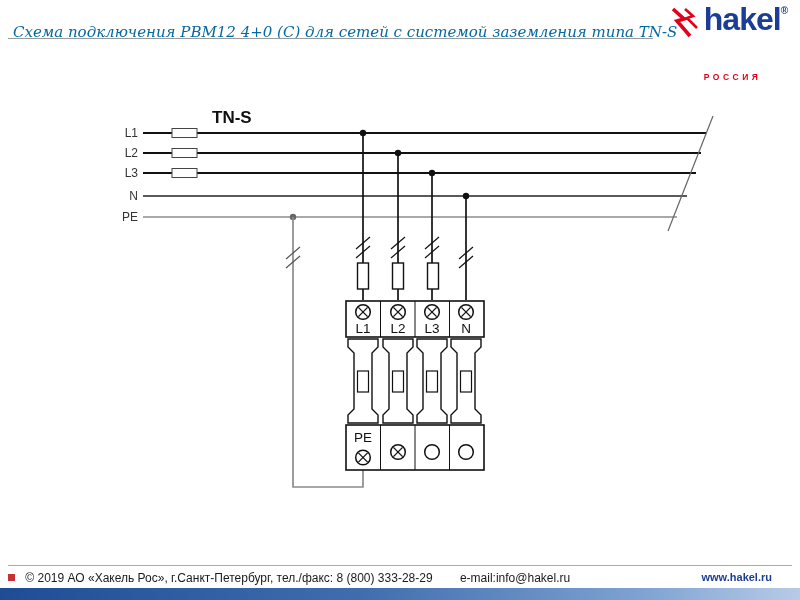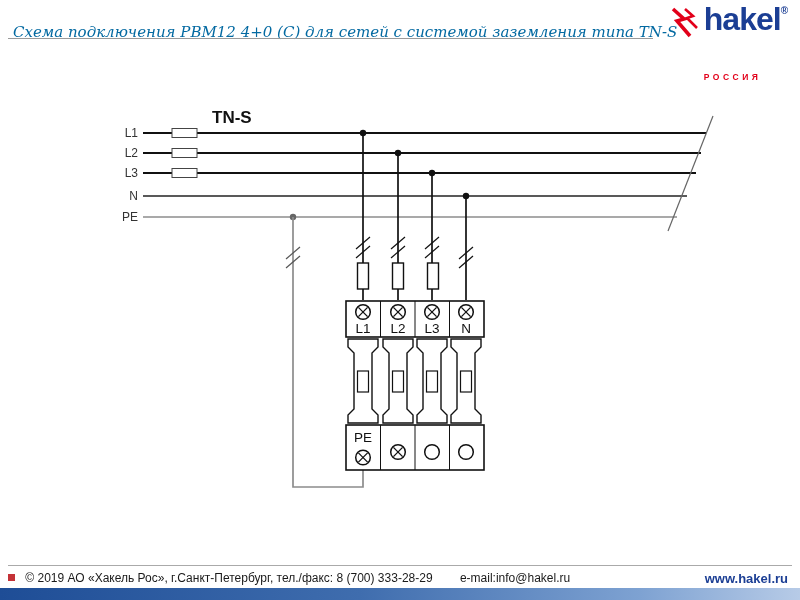--- a/index.html
+++ b/index.html
@@ -48,22 +48,22 @@
   .footer {
     position:absolute; left:8px; top:571px; width:784px; height:16px;
     font-size:12px; color:#1a1a1a; white-space:nowrap;
   }
   .footer-red-square {
     display:inline-block; width:7px; height:7px; background:#c43237;
     margin-right:7px; vertical-align:1px;
   }
   .footer-email { margin-left:24px; }
   .footer-website {
-    position:absolute; right:4px; top:0;
-    font-weight:bold; color:#1b3e94; font-size:13px;
+    position:absolute; right:20px; top:0;
+    font-weight:bold; color:#1b3e94; font-size:11px;
     text-decoration:none;
   }
   .bottom-bar {
     position:absolute; left:0; bottom:0; width:800px; height:12px;
     background:linear-gradient(to right,#1e4d96 0%,#3f6dae 45%,#7ea2d2 80%,#b7cbe7 100%);
   }
 </style>
 </head>
 <body>
 
@@ -210,17 +210,17 @@
       </g>
       <circle cx="432" cy="452" r="7.3" stroke-width="1.5"></circle>
       <circle cx="466" cy="452" r="7.3" stroke-width="1.5"></circle>
     </g>
   </g>
 </svg>
 
 <div class="footer-rule"></div>
 <div class="footer">
   <span class="footer-red-square"></span>
-  <span>© 2019 АО «Хакель Рос», г.Санкт-Петербург, тел./факс: 8 (700) 333-28-29</span>
+  <span>© 2019 АО «Хакель Рос», г.Санкт-Петербург, тел./факс: 8 (800) 333-28-29</span>
   <span class="footer-email">e-mail:info@hakel.ru</span>
   <span class="footer-website">www.hakel.ru</span>
 </div>
 <div class="bottom-bar"></div>
 
 </body></html>

